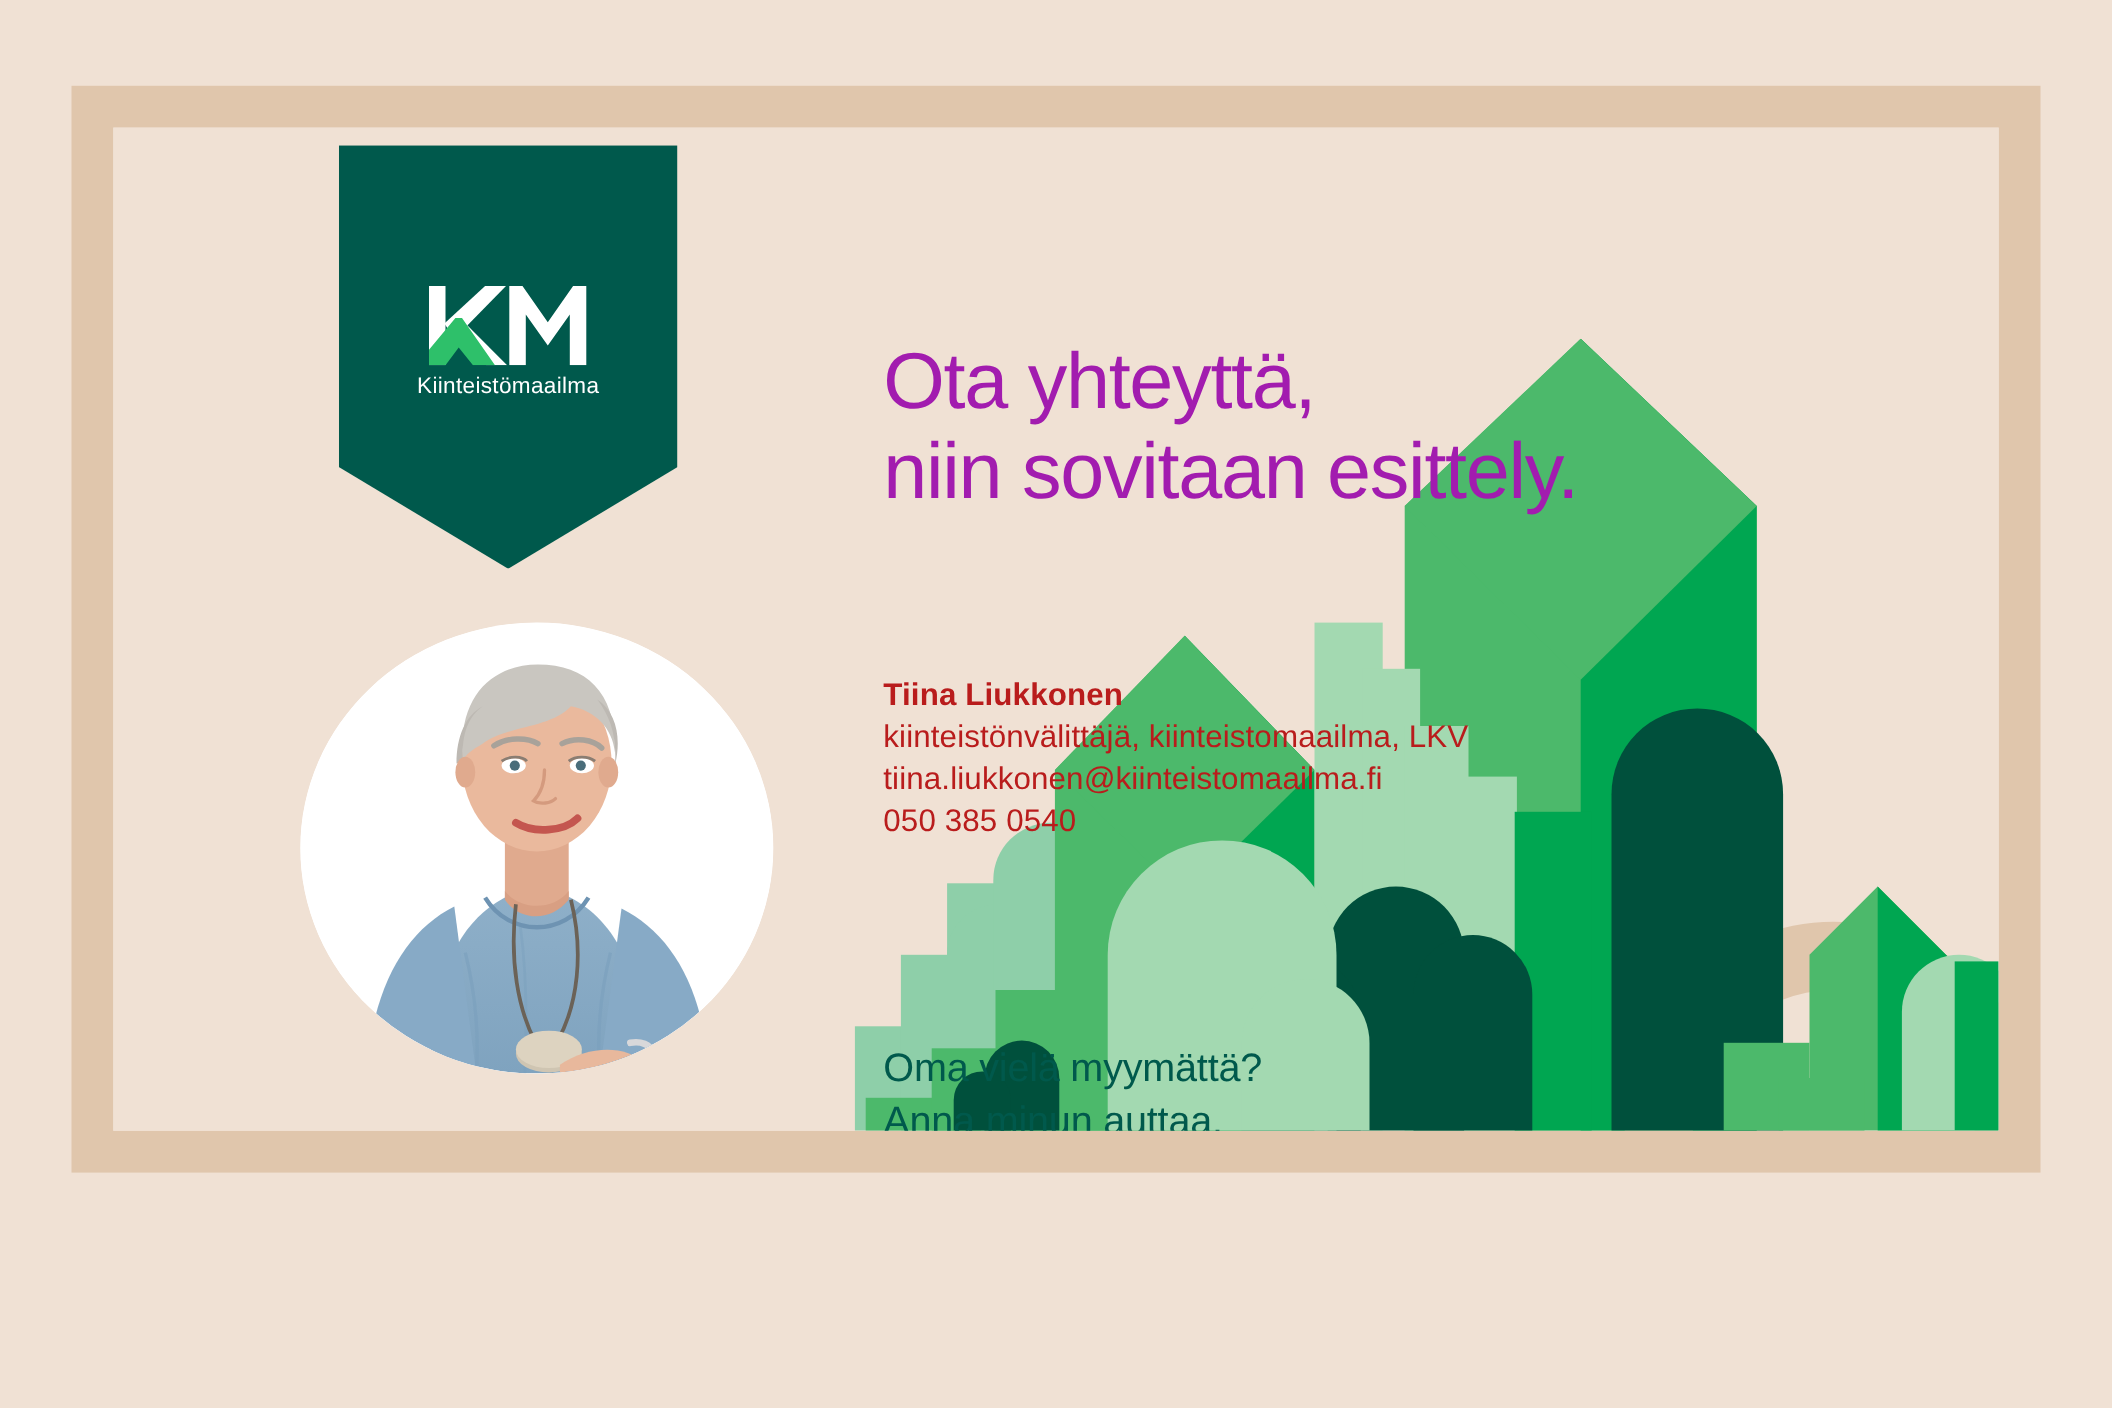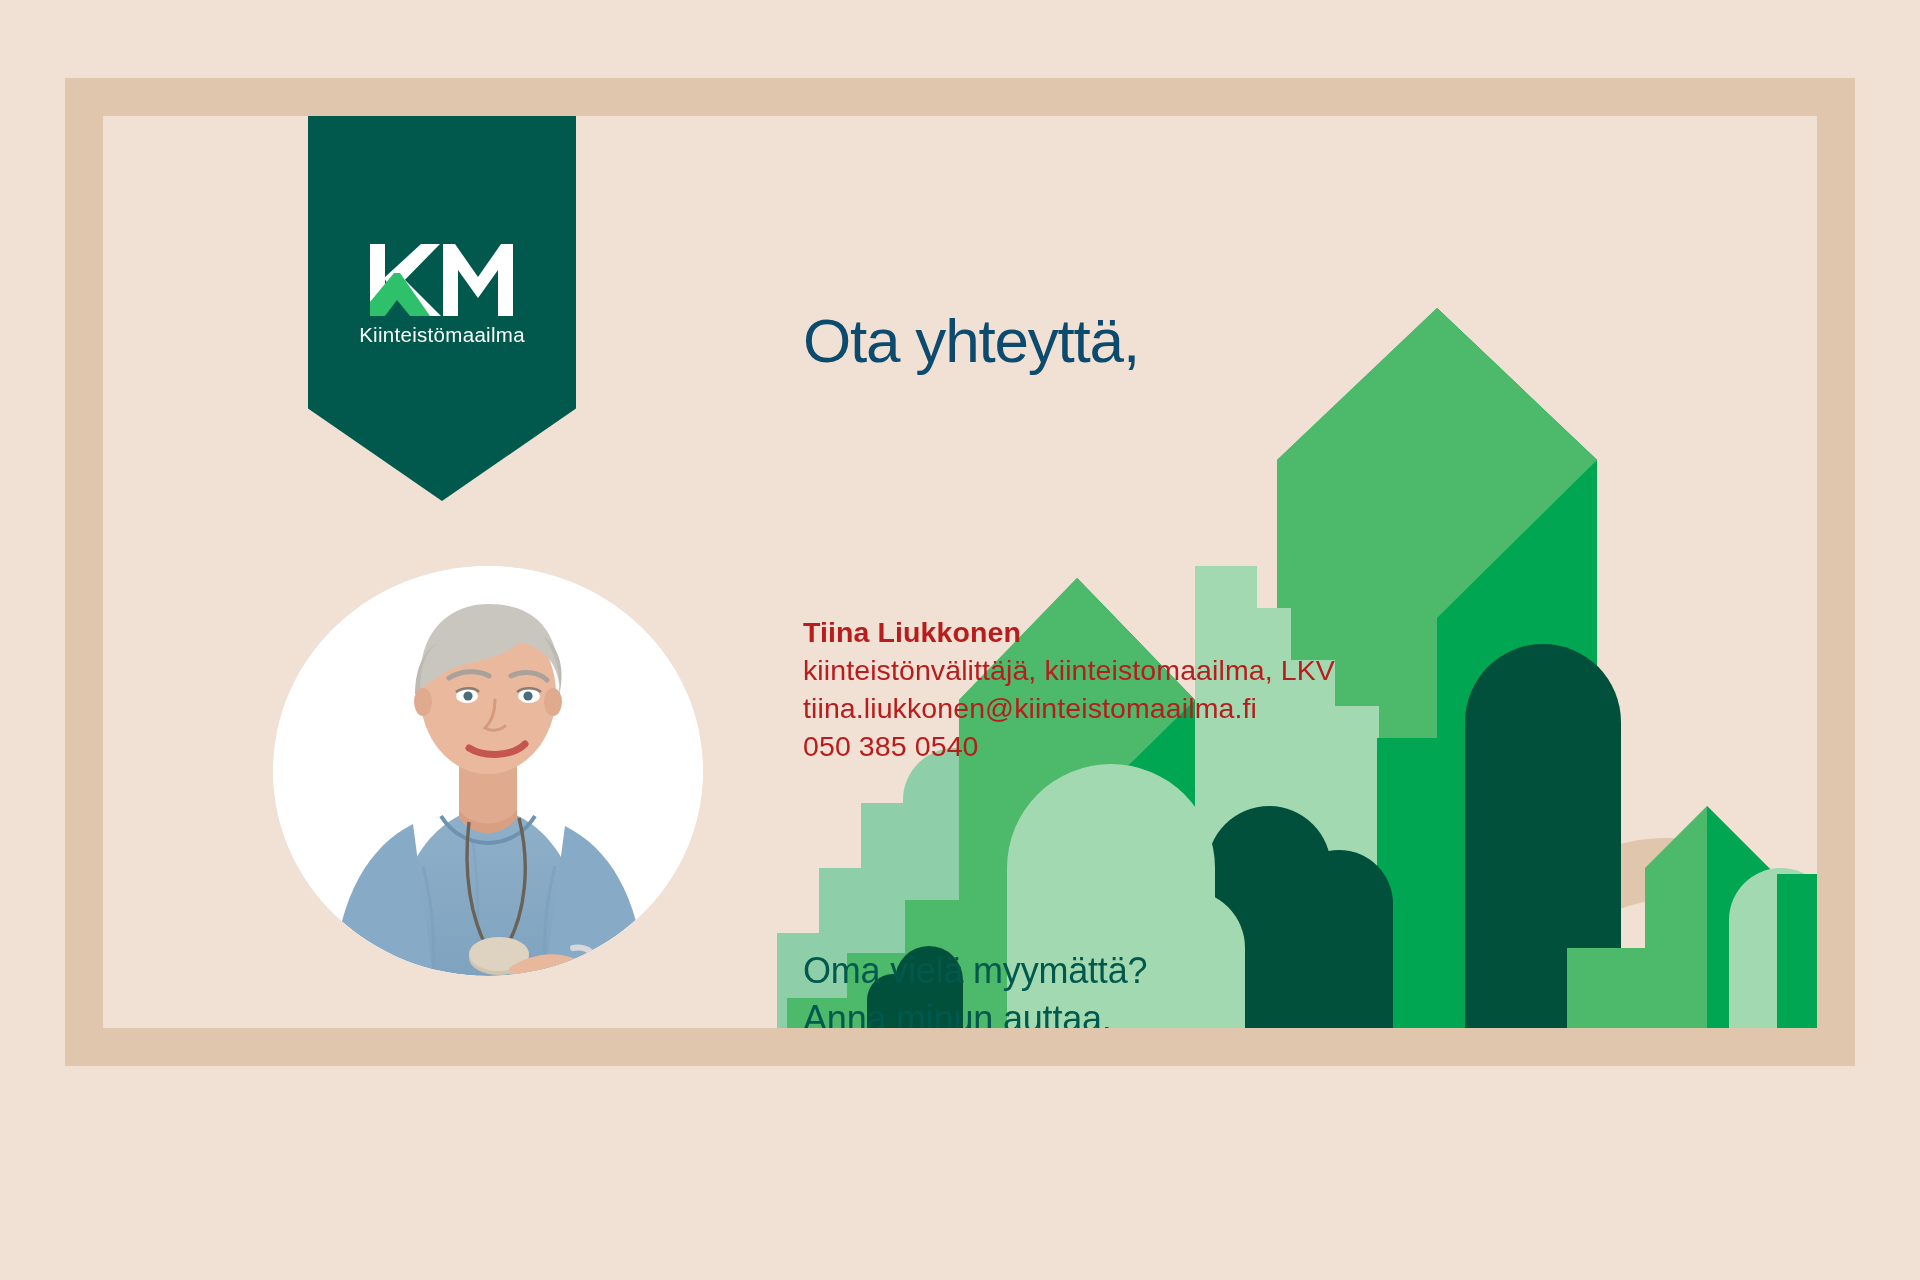--- a/index.html
+++ b/index.html
@@ -19,22 +19,22 @@
     box-sizing:border-box;
     background:#f0e1d4;
   }
   #frame-inner{
     position:absolute;inset:0;overflow:hidden;background:#f0e1d4;
   }
 
   
   #banner{
     position:absolute;
-    left:205px; top:0;
-    width:268px; height:385px;
+    left:205px; top:16px;
+    width:308px; height:385px;
     background:#00594c;
     clip-path:polygon(0 0,100% 0,100% 76%,50% 100%,0 76%);
     z-index:30;
   }
   #banner .km-logo{
     position:absolute;
     left:0;right:0;top:128px;
     display:flex;flex-direction:column;align-items:center;
   }
   #banner .km-mark{width:150px;height:72px;display:block;}
@@ -56,22 +56,22 @@
     background:#ffffff;
     overflow:hidden;
     z-index:20;
   }
   #portrait svg{position:absolute;left:0;top:0;width:430px;height:410px;}
 
   
   #headline{
     position:absolute;
     left:700px; top:190px;
-    color:#0c4a6e;
-    font-size:62px;
+    color:#a21caf;
+    font-size:72px;
     line-height:1.14;
     font-weight:400;
     letter-spacing:-1.2px;
     white-space:nowrap;
     z-index:25;
   }
   #contact{
     position:absolute;
     left:700px; top:498px;
     color:#b91c1c;
@@ -178,20 +178,21 @@
         <path d="M90 692 a26 26 0 0 1 52 0 v28 h-52 z" fill="#00503c"></path>
 
         <path d="M952 612 a52 52 0 0 1 104 0 v108 h-104 z" fill="#a3d9b1"></path>
 
         <rect x="1000" y="566" width="40" height="154" fill="#00a651"></rect>
       </svg>
     </div>
 
     <div id="headline">
       <div>Ota yhteyttä,</div>
+      <div>niin sovitaan esittely.</div>
     </div>
 
     <div id="contact">
       <div class="name">Tiina Liukkonen</div>
       <div class="line">kiinteistönvälittäjä, kiinteistomaailma, LKV</div>
       <div class="line">tiina.liukkonen@kiinteistomaailma.fi</div>
       <div class="line">050 385 0540</div>
     </div>
 
     <div id="cta">

